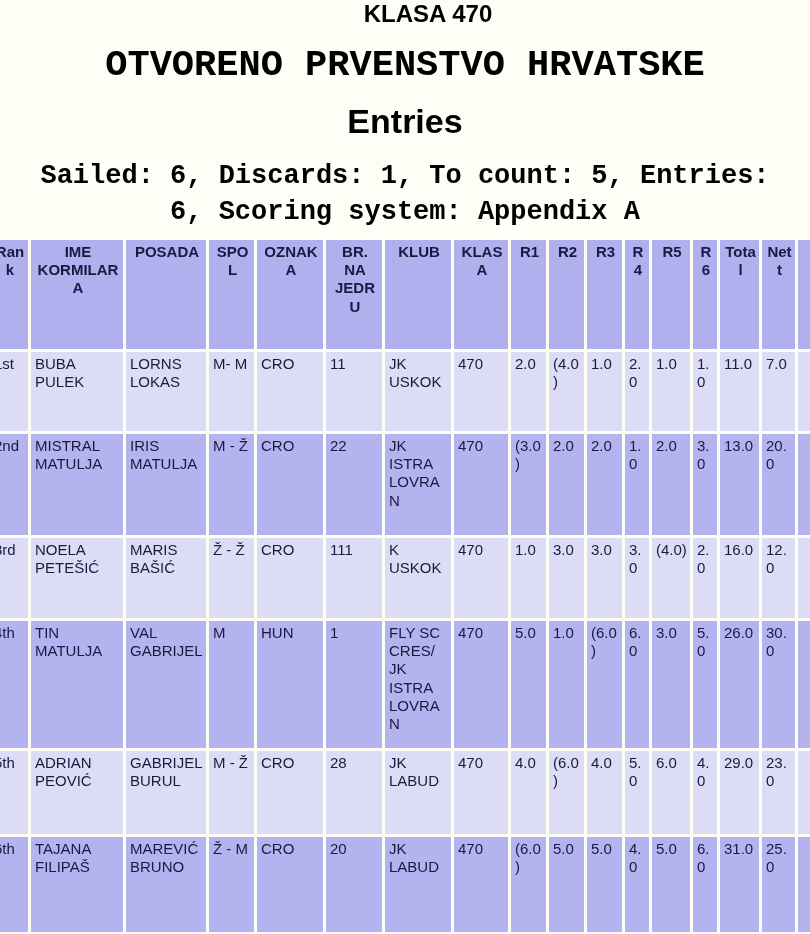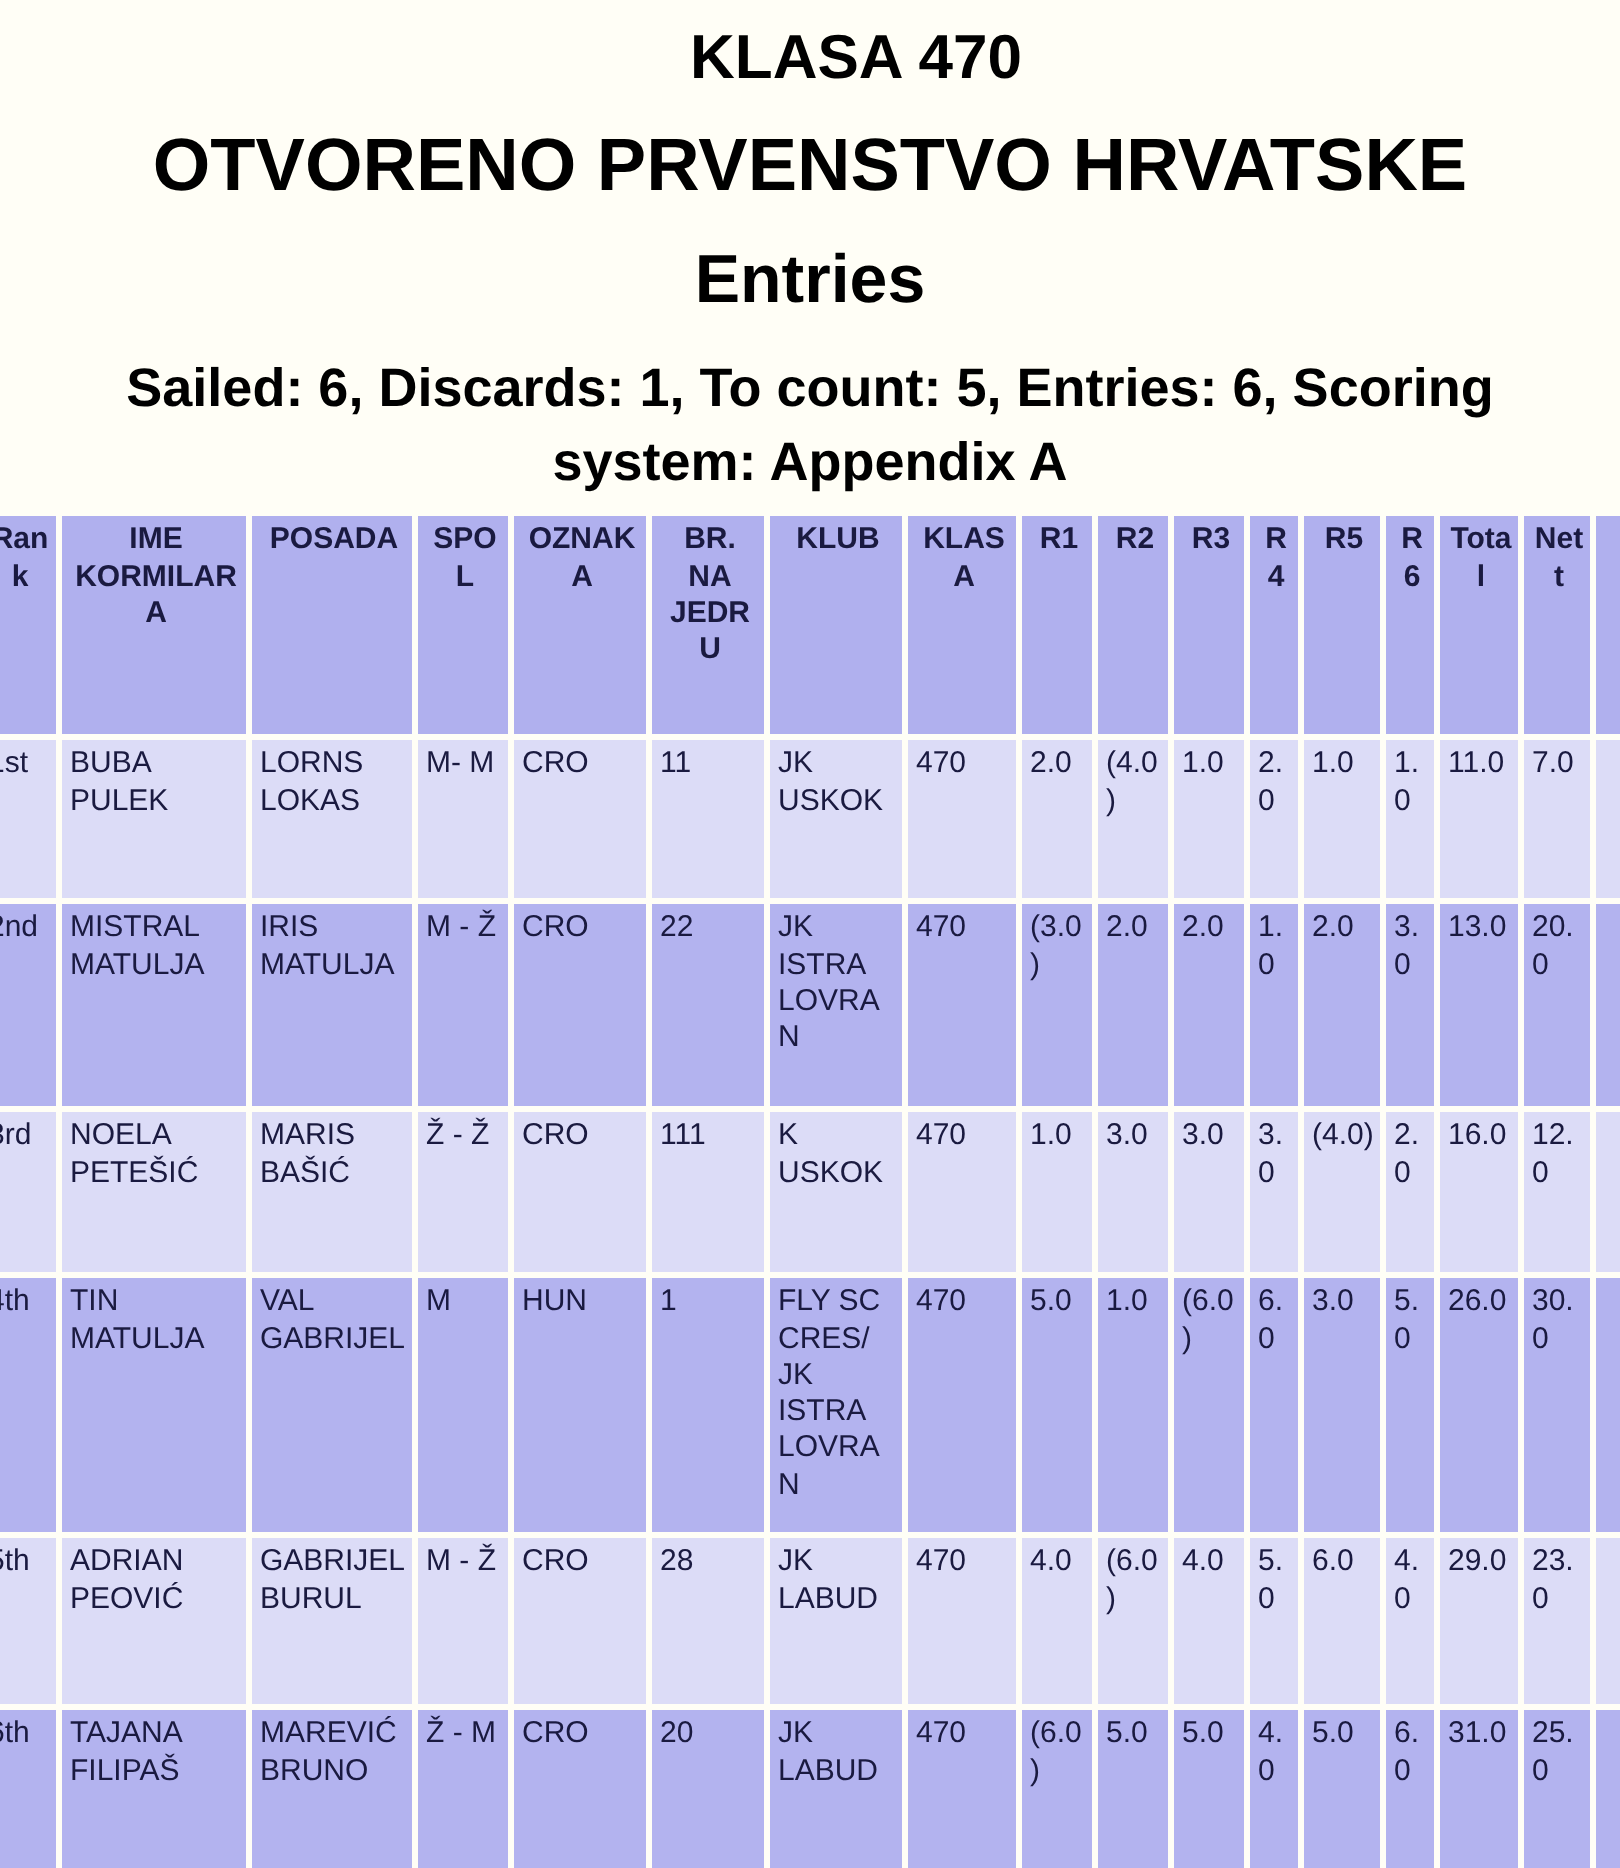--- a/index.html
+++ b/index.html
@@ -3,25 +3,25 @@
 <meta charset="utf-8">
 <style>
   html,body{margin:0;padding:0;}
   body{
     width:810px;height:934px;overflow:hidden;
     background:#fffef6;
     font-family:"Liberation Sans", sans-serif;
     color:#000;
   }
   .titles{text-align:center;font-weight:bold;color:#000;}
-  .title-class{font-size:31px;margin-top:10px;line-height:1.2;padding-left:46px;}
-  .title-event{font-size:37px;margin-top:14px;line-height:1.2;}
+  .title-class{font-size:24px;line-height:1.2;padding-left:46px;}
+  .title-event{font-size:37px;margin-top:14px;line-height:1.2;font-family:Liberation Mono, monospace;}
   .title-overall{font-size:34px;margin-top:14px;line-height:1.2;}
   .title-summary{
-    font-size:27px;margin:16px auto 6px auto;width:750px;line-height:1.35;
+    font-size:27px;margin:16px auto 6px auto;width:750px;line-height:1.35;font-family:Liberation Mono, monospace;
   }
   .table-viewport{
     width:810px;overflow:hidden;margin-top:2px;
   }
   table.results{
     table-layout:fixed;
     border-collapse:separate;
     border-spacing:3px;
     margin-left:-13px;
     width:830px;

